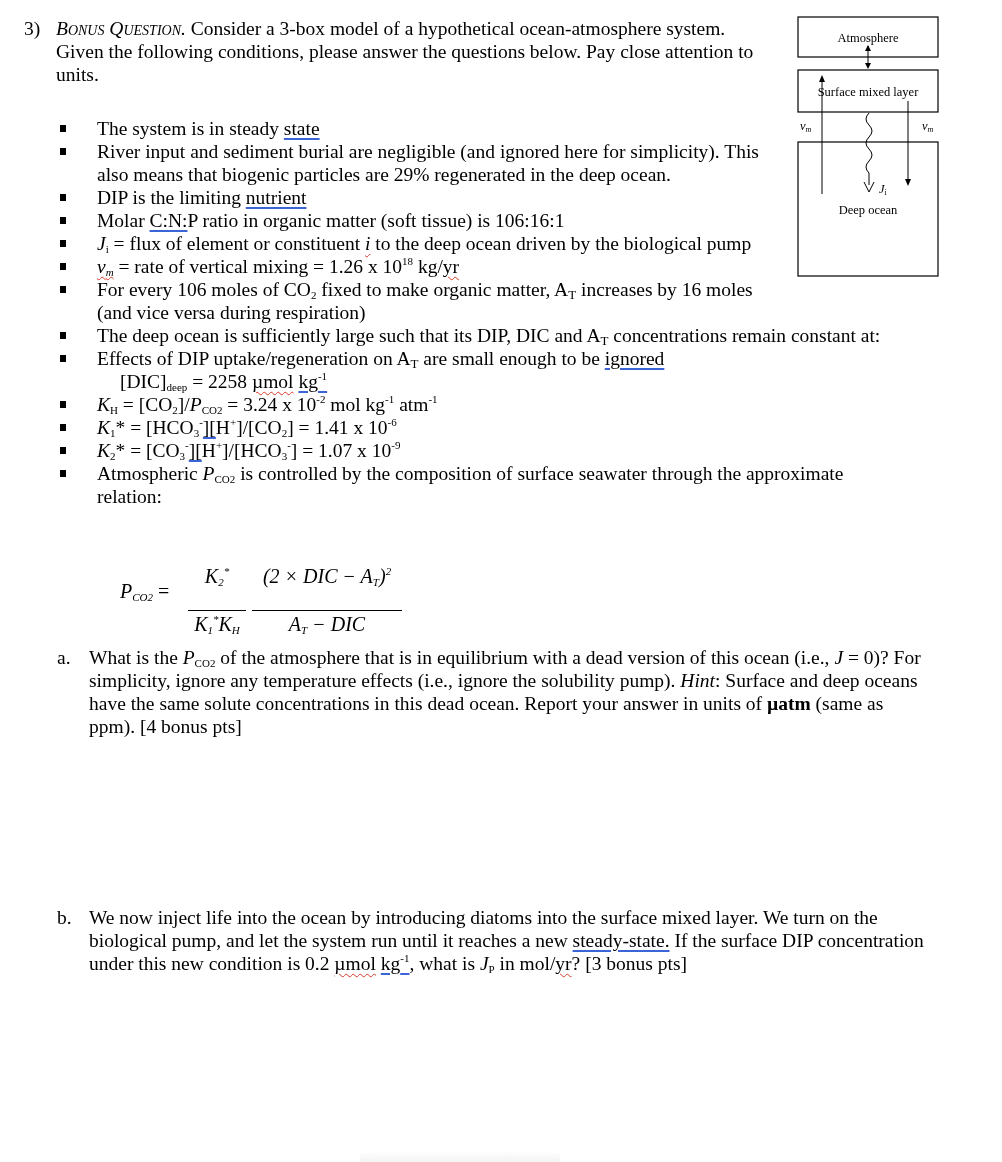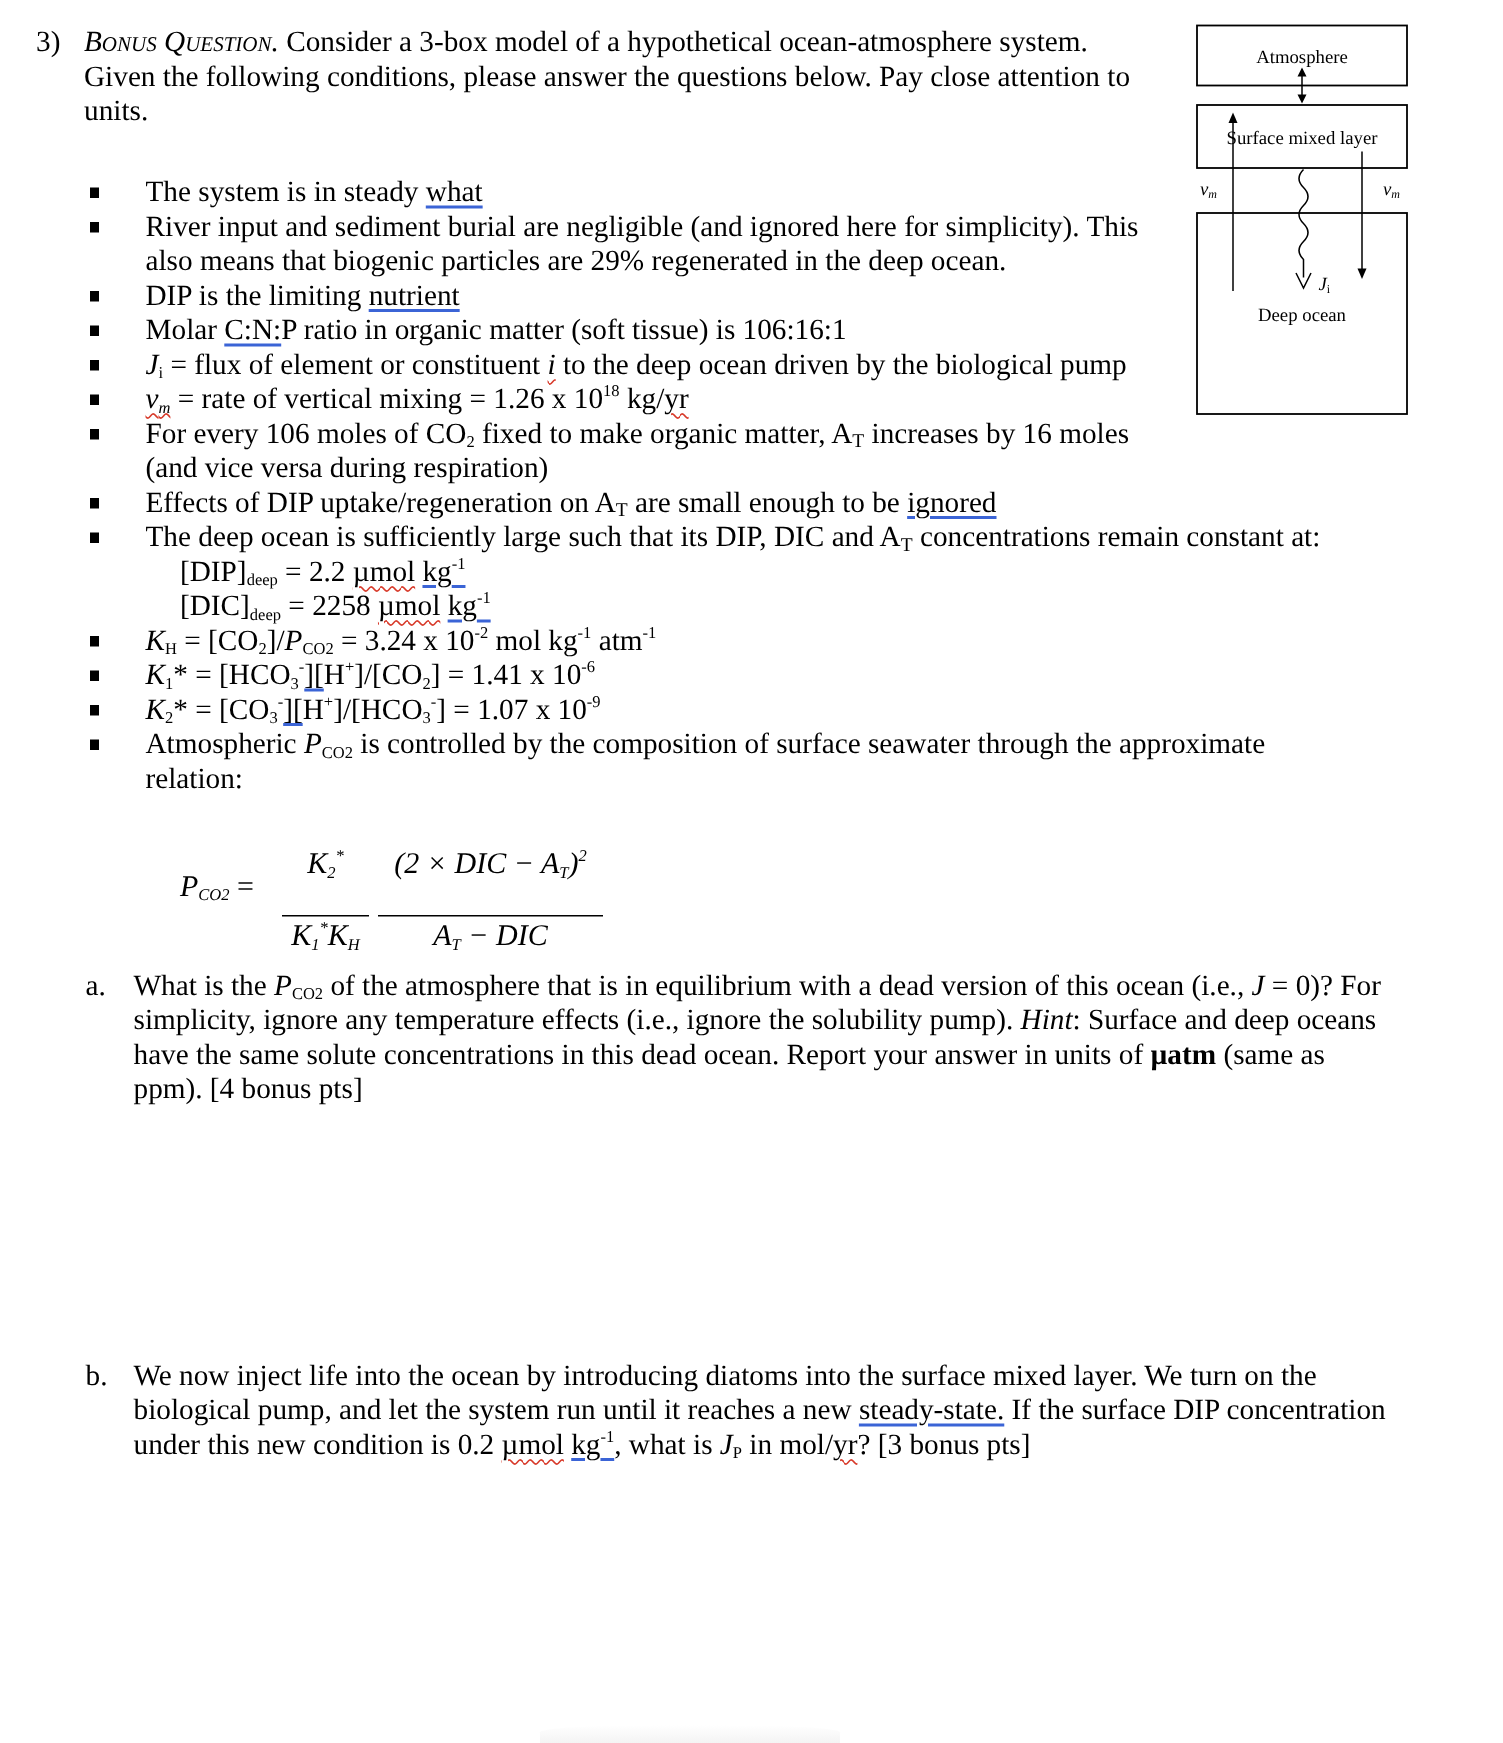--- a/index.html
+++ b/index.html
@@ -73,21 +73,21 @@
     <polyline points="67,166 72,176 77,166" fill="none" stroke="#000" stroke-width="1"></polyline>
     <text x="3" y="114" class="dlabel" font-style="italic"><tspan>v</tspan><tspan font-size="8" dy="2">m</tspan></text>
     <text x="125" y="114" class="dlabel" font-style="italic"><tspan>v</tspan><tspan font-size="8" dy="2">m</tspan></text>
     <text x="82" y="177" class="dlabel" font-style="italic"><tspan>J</tspan><tspan font-size="8" dy="2" font-style="normal">i</tspan></text>
   </svg>
 </div>
 
 <div class="abs bullets">
   <div class="bl">
     <span class="sq"></span>
-    <span>The system is in steady </span><span class="blu">what</span>
+    <span>The system is in steady </span><span class="blu">state</span>
   </div>
   <div class="bl" style="width:680px">
     <span class="sq"></span>
     <span>River input and sediment burial are negligible (and ignored here for simplicity). This also means that biogenic particles are 29% regenerated in the deep ocean.</span>
   </div>
   <div class="bl">
     <span class="sq"></span>
     <span>DIP is the limiting </span><span class="blu">nutrient</span>
   </div>
   <div class="bl">
@@ -101,28 +101,25 @@
   <div class="bl">
     <span class="sq"></span>
     <i class="red"><span>v</span><sub>m</sub></i><span> = rate of vertical mixing = 1.26 x 10</span><sup>18</sup><span> kg/</span><span class="red">yr</span>
   </div>
   <div class="bl" style="width:680px">
     <span class="sq"></span>
     <span>For every 106 moles of CO</span><sub>2</sub><span> fixed to make organic matter, A</span><sub class="smallcap">T</sub><span> increases by 16 moles (and vice versa during respiration)</span>
   </div>
   <div class="bl">
     <span class="sq"></span>
-    <span>Effects of DIP uptake/regeneration on A</span><sub class="smallcap">T</sub><span> are small enough to be </span><span class="blu">ignored</span>
+    <span>The deep ocean is sufficiently large such that its DIP, DIC and A</span><sub class="smallcap">T</sub><span> concentrations remain constant at:</span>
   </div>
   <div class="bl">
     <span class="sq"></span>
-    <span>The deep ocean is sufficiently large such that its DIP, DIC and A</span><sub class="smallcap">T</sub><span> concentrations remain constant at:</span>
-  </div>
-  <div class="sub">
-    <span>[DIP]</span><sub>deep</sub><span> = 2.2 </span><span class="red">µmol</span> <span class="blu"><span>kg</span><sup>-1</sup></span>
+    <span>Effects of DIP uptake/regeneration on A</span><sub class="smallcap">T</sub><span> are small enough to be </span><span class="blu">ignored</span>
   </div>
   <div class="sub">
     <span>[DIC]</span><sub>deep</sub><span> = 2258 </span><span class="red">µmol</span> <span class="blu"><span>kg</span><sup>-1</sup></span>
   </div>
   <div class="bl">
     <span class="sq"></span>
     <i>K</i><sub>H</sub><span> = [CO</span><sub>2</sub><span>]/</span><i>P</i><sub>CO2</sub><span> = 3.24 x 10</span><sup>-2</sup><span> mol kg</span><sup>-1</sup><span> atm</span><sup>-1</sup>
   </div>
   <div class="bl">
     <span class="sq"></span>

